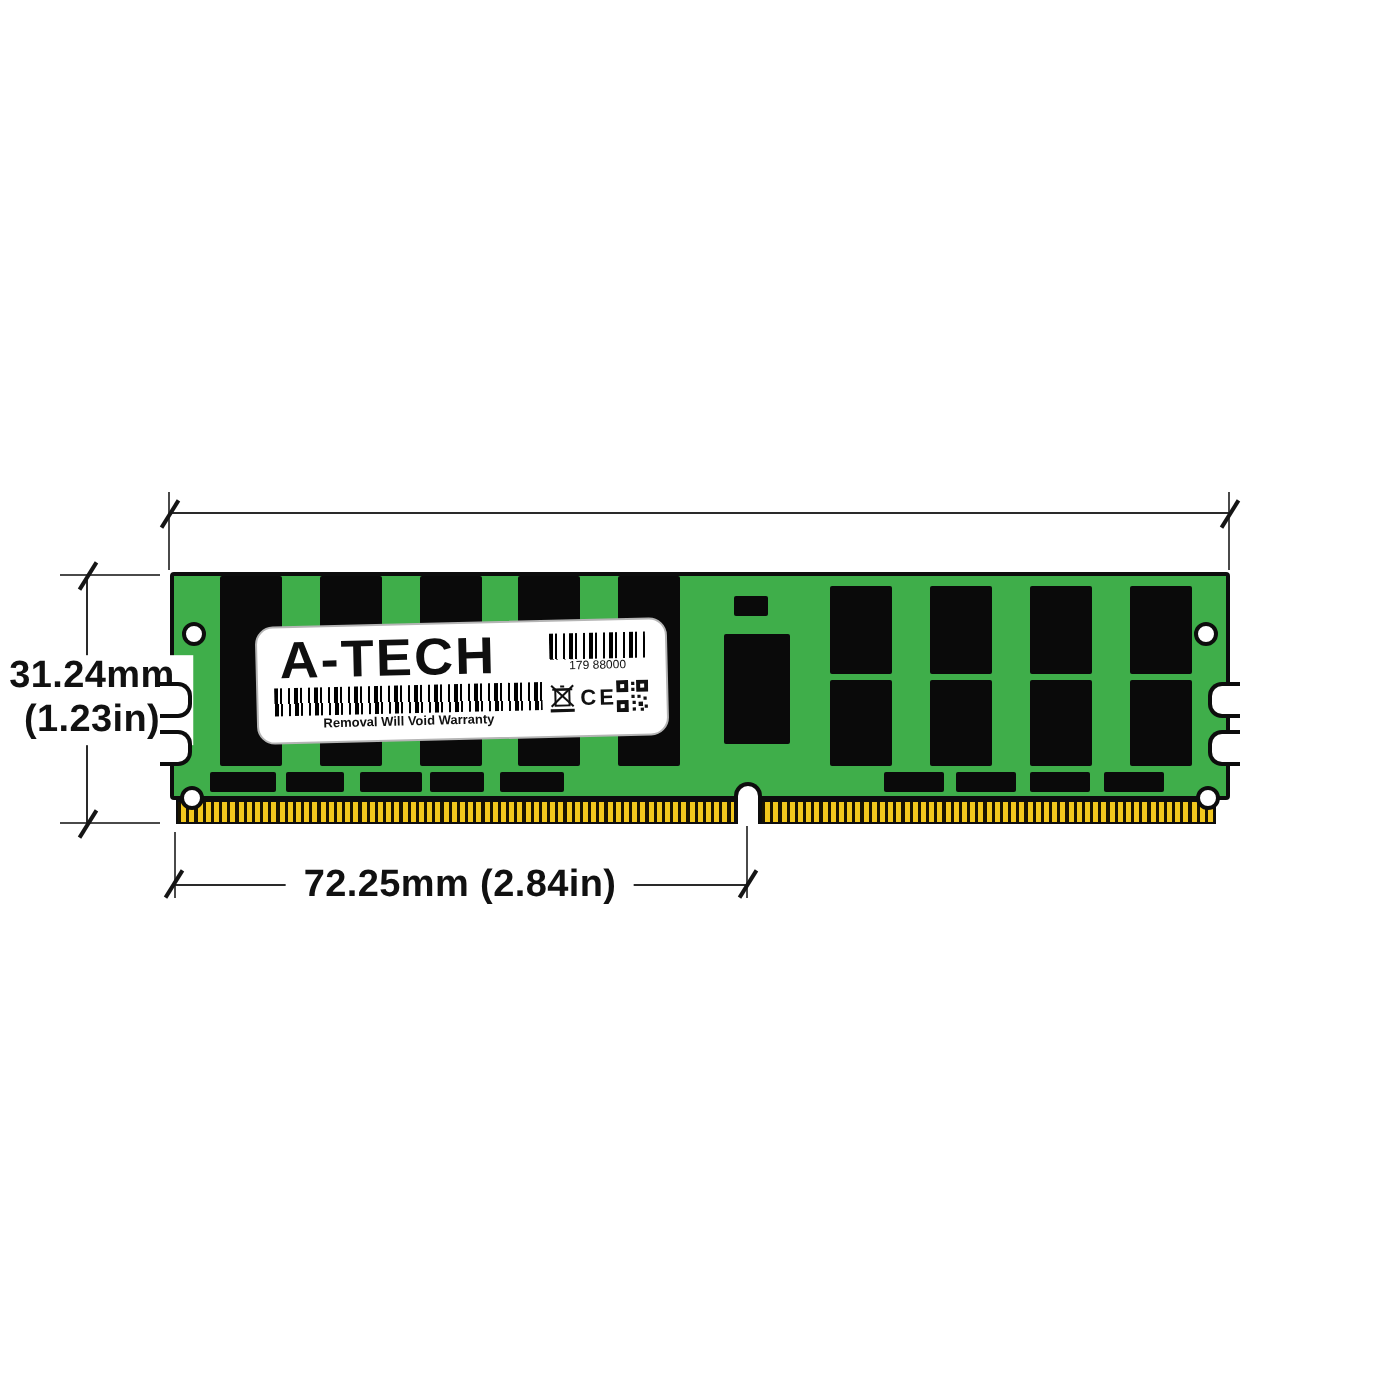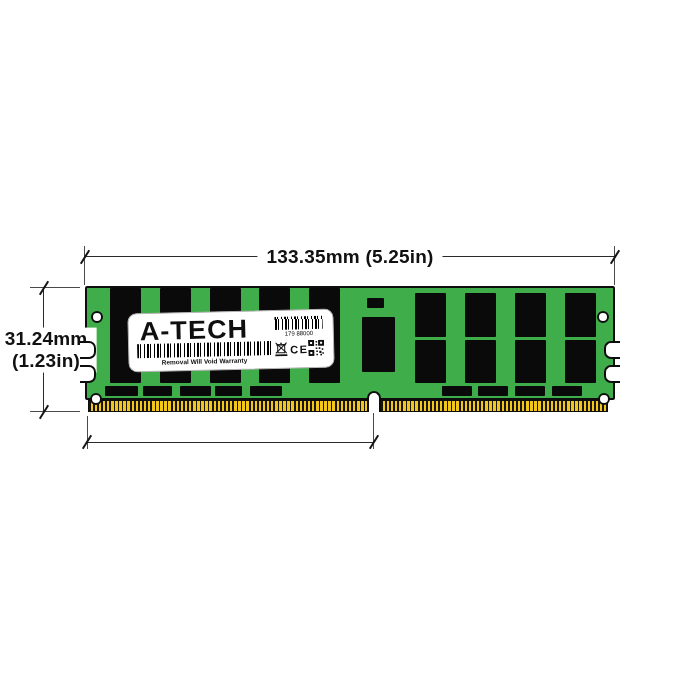--- a/index.html
+++ b/index.html
@@ -47,37 +47,37 @@
 </head>
 <body>
 
 <div class="canvas">
 
   <div class="ln v ext" style="left:84px;top:246px;height:39px"></div>
   <div class="ln v ext" style="left:614px;top:246px;height:39px"></div>
   <div class="ln h" style="left:85px;top:256px;width:530px"></div>
   <div class="tick" style="left:77px;top:256px"></div>
   <div class="tick" style="left:607px;top:256px"></div>
-  <div class="dim-text" style="left:350px;top:257px">133.35mm (5.25in)</div>
 
   <div class="ln h ext" style="left:30px;top:287px;width:50px"></div>
   <div class="ln h ext" style="left:30px;top:411px;width:50px"></div>
   <div class="ln v" style="left:43px;top:288px;height:124px"></div>
   <div class="tick" style="left:36px;top:287px"></div>
   <div class="tick" style="left:36px;top:411px"></div>
   <div class="dim-text two" style="left:46px;top:350px">
     <div>31.24mm</div>
     <div>(1.23in)</div>
   </div>
 
   <div class="ln v ext" style="left:87px;top:416px;height:33px"></div>
   <div class="ln v ext" style="left:373px;top:413px;height:36px"></div>
   <div class="ln h" style="left:87px;top:442px;width:287px"></div>
   <div class="tick" style="left:79px;top:441px"></div>
   <div class="tick" style="left:366px;top:441px"></div>
+  <div class="dim-text" style="left:230px;top:443px">72.25mm (2.84in)</div>
 
   <div class="pcb"></div>
   <div id="chips"></div>
 
   <div class="pins" style="left:88px;width:280px"></div>
   <div class="pins" style="left:380px;width:228px"></div>
   <div class="key-notch"></div>
 
   <div class="hole" style="left:91px;top:311px"></div>
   <div class="hole" style="left:90px;top:393px"></div>

